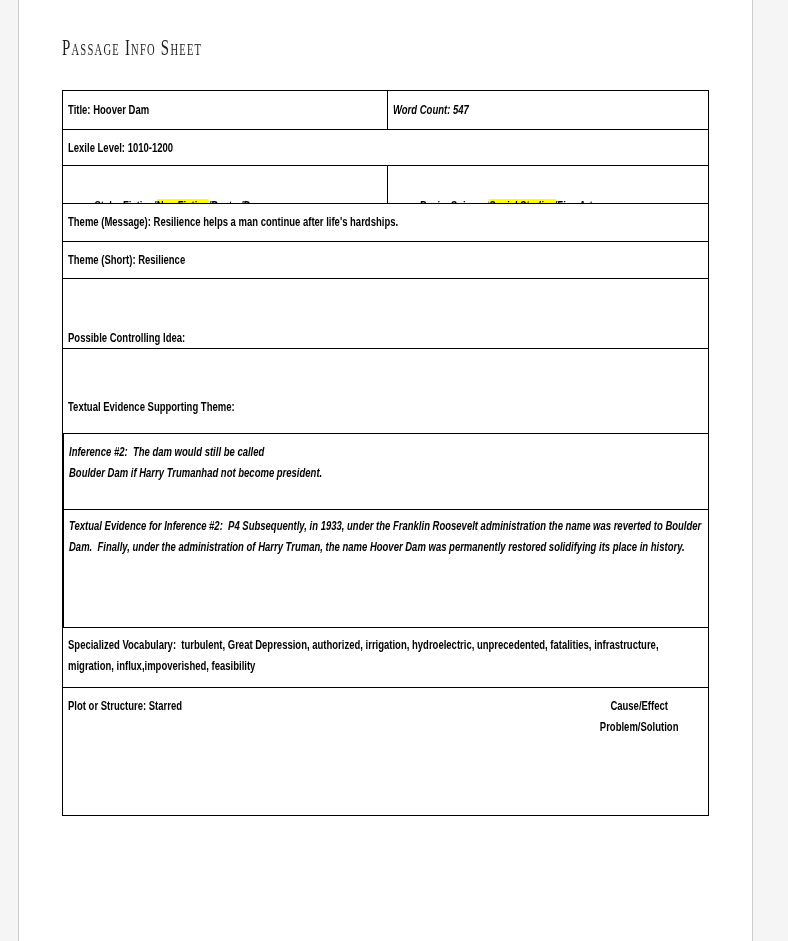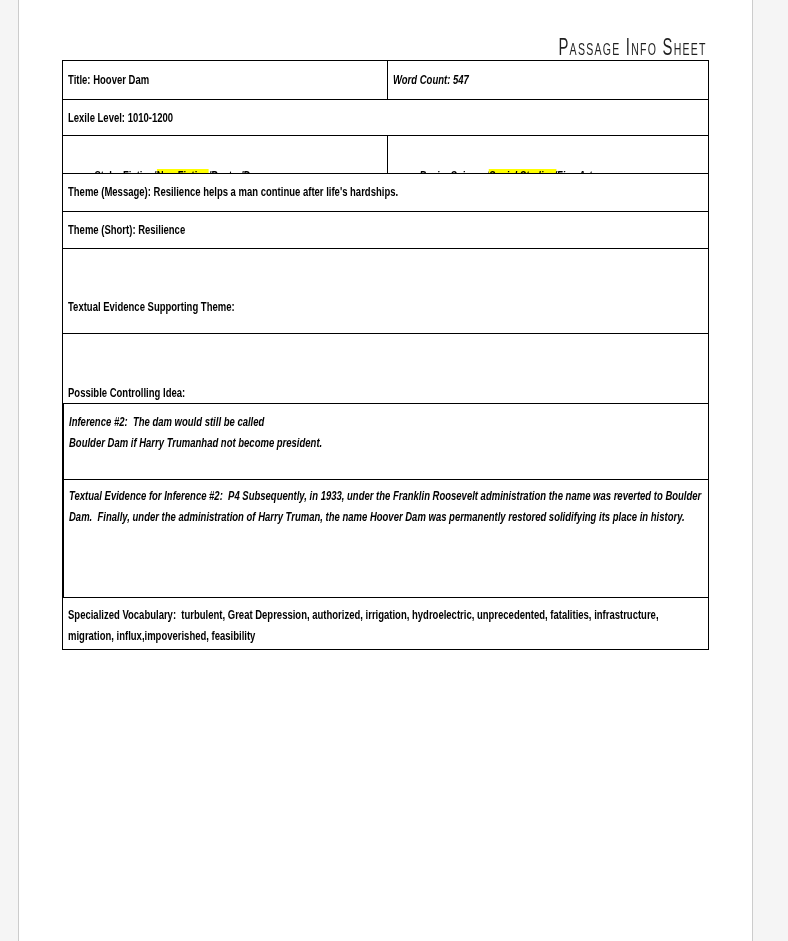--- a/index.html
+++ b/index.html
@@ -8,31 +8,32 @@
     background:#f5f5f5;
     font-family:"Liberation Sans", sans-serif;
   }
   .page{
     position:absolute;top:0;bottom:0;left:18px;right:35px;
     background:#ffffff;
     border-left:1px solid #cccccc;border-right:1px solid #cccccc;
   }
   .doc-title{
     position:absolute;top:32px;left:0;right:0;height:40px;
-    text-align:right;
+    text-align:left;
+    font-family:Liberation Serif, serif;
   }
   .doc-title .t{
     display:inline-block;
     font-size:24px;line-height:30px;font-weight:400;
     font-variant:small-caps;letter-spacing:2px;
     color:#1f1f1f;white-space:nowrap;
     transform:scaleX(0.62);transform-origin:50% 0;
   }
   .tbl{
-    position:absolute;left:43px;top:60px;width:647px;height:590px;
+    position:absolute;left:43px;top:90px;width:647px;height:726px;
     border:1.5px solid #000;box-sizing:border-box;
     background:#fff;
   }
   .row{display:flex;box-sizing:border-box;border-top:1.5px solid #000;}
   .row:first-child{border-top:none;}
   .cell{
     flex:1 1 auto;box-sizing:border-box;position:relative;
     padding:0 5px;overflow:hidden;
   }
   .c-left{flex:0 0 50.2%;}
@@ -107,33 +108,33 @@
         <div class="txt"><span>Theme (Message): Resilience helps a man continue after life's hardships.</span></div>
       </div>
     </div>
 
     <div class="row r4">
       <div class="cell">
         <div class="txt"><span>Theme (Short): Resilience</span></div>
       </div>
     </div>
 
-    <div class="row r6">
+    <div class="row r7">
       <div class="cell">
         <div class="txt">
-          <div>Textual Evidence Supporting Theme:</div>
+          <div>Possible Controlling Idea:</div>
           
         </div>
       </div>
     </div>
 
-    <div class="row r7">
+    <div class="row r6">
       <div class="cell">
         <div class="txt">
-          <div>Possible Controlling Idea:</div>
+          <div>Textual Evidence Supporting Theme:</div>
           
         </div>
       </div>
     </div>
 
 
     <div class="row r9">
       <div class="cell c-right">
         <div class="txt"><span>Inference #2:  The dam would still be called
 Boulder Dam if Harry Trumanhad not become president.</span></div>
@@ -145,15 +146,26 @@
         <div class="txt"><span>Textual Evidence for Inference #2:  P4 Subsequently, in 1933, under the Franklin Roosevelt administration the name was reverted to Boulder Dam.  Finally, under the administration of Harry Truman, the name Hoover Dam was permanently restored solidifying its place in history.</span></div>
       </div>
     </div>
 
     <div class="row r11">
       <div class="cell">
         <div class="txt"><span>Specialized Vocabulary:  turbulent, Great Depression, authorized, irrigation, hydroelectric, unprecedented, fatalities, infrastructure, migration, influx,impoverished, feasibility</span></div>
       </div>
     </div>
 
+    <div class="row r12">
+      <div class="cell">
+        <div class="txt"><span>Plot or Structure: Starred</span></div>
+        <div class="plot-opts">
+          <div class="txt">
+            <div>Cause/Effect</div>
+            <div>Problem/Solution</div>
+          </div>
+        </div>
+      </div>
+    </div>
 
   </div>
 </div>
 
 </body></html>

